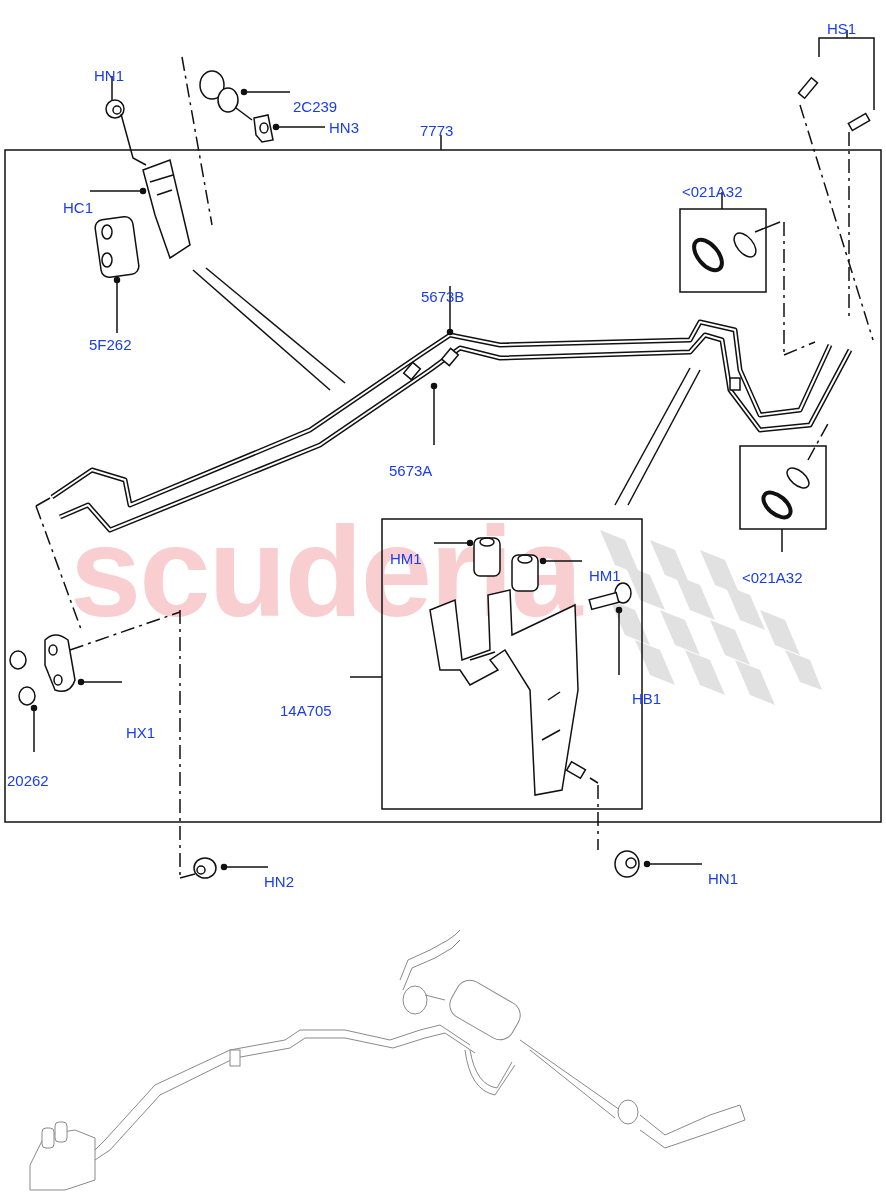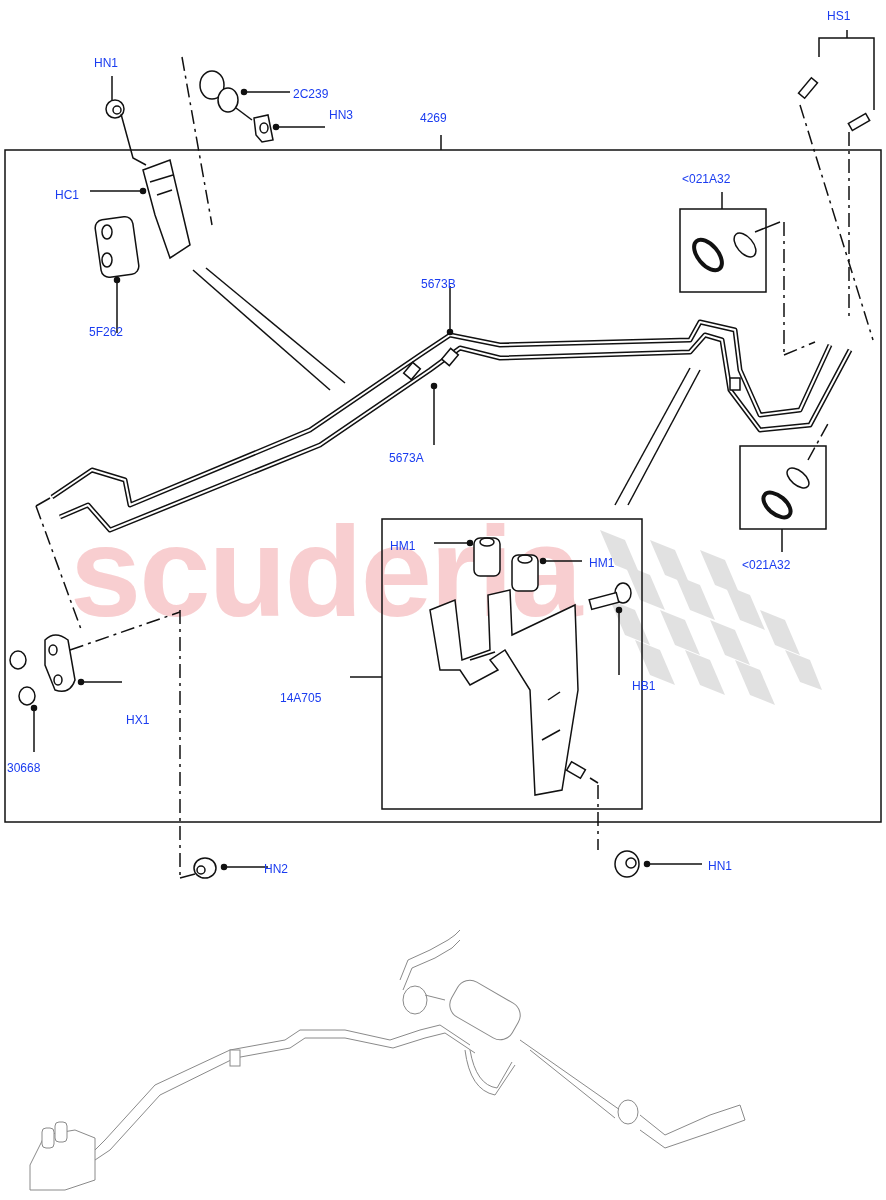--- a/index.html
+++ b/index.html
@@ -1,18 +1,18 @@
 <!DOCTYPE html>
 <html><head>
   <meta charset="utf-8">
   <style>
     html, body { margin: 0; padding: 0; background: #ffffff; }
     body { width: 886px; height: 1200px; position: relative; overflow: hidden; font-family: "Liberation Sans", sans-serif; }
     #diagram { position: absolute; left: 0; top: 0; width: 886px; height: 1200px; }
-    .callout { position: absolute; font-family: "Liberation Sans", sans-serif; font-size: 12px; color: #1a3cf0; line-height: 1; white-space: nowrap; }
+    .callout { position: absolute; font-family: "Liberation Sans", sans-serif; font-size: 15px; color: #1a3cf0; line-height: 1; white-space: nowrap; margin-top: 11px; }
     .wm-main { position: absolute; left: 70px; top: 508px; font-family: "Liberation Sans", sans-serif; font-weight: bold; font-size: 128px; color: #f7c6c8; letter-spacing: -2px; line-height: 1; opacity: 0.85; }
     .wm-sub { position: absolute; left: 80px; top: 645px; font-family: "Liberation Sans", sans-serif; font-weight: bold; font-size: 38px; color: #e2e2e2; letter-spacing: 74px; line-height: 1; }
   </style>
 </head>
 <body>
 
 <div id="diagram">
 
   <div class="wm-main">scuderia</div>
 
@@ -207,29 +207,29 @@
       <ellipse cx="628" cy="1112" rx="10" ry="12" fill="#fff"></ellipse>
       <path d="M640,1115 L665,1135 L710,1115 L740,1105 L745,1120 L712,1132 L665,1148 L640,1130"></path>
       <path d="M465,1050 Q470,1090 495,1095 L515,1065"></path>
       <path d="M470,1050 Q476,1085 497,1088 L512,1062"></path>
     </g>
   </svg>
 
   <div class="callout" style="left:94px;top:57px">HN1</div>
   <div class="callout" style="left:293px;top:88px">2C239</div>
   <div class="callout" style="left:329px;top:109px">HN3</div>
-  <div class="callout" style="left:420px;top:112px">4269</div>
-  <div class="callout" style="left:55px;top:189px">HC1</div>
+  <div class="callout" style="left:420px;top:112px">7773</div>
+  <div class="callout" style="left:63px;top:189px">HC1</div>
   <div class="callout" style="left:89px;top:326px">5F262</div>
   <div class="callout" style="left:421px;top:278px">5673B</div>
   <div class="callout" style="left:389px;top:452px">5673A</div>
   <div class="callout" style="left:827px;top:10px">HS1</div>
   <div class="callout" style="left:682px;top:173px">&lt;021A32</div>
   <div class="callout" style="left:742px;top:559px">&lt;021A32</div>
   <div class="callout" style="left:126px;top:714px">HX1</div>
-  <div class="callout" style="left:7px;top:762px">30668</div>
+  <div class="callout" style="left:7px;top:762px">20262</div>
   <div class="callout" style="left:280px;top:692px">14A705</div>
   <div class="callout" style="left:390px;top:540px">HM1</div>
   <div class="callout" style="left:589px;top:557px">HM1</div>
   <div class="callout" style="left:632px;top:680px">HB1</div>
   <div class="callout" style="left:264px;top:863px">HN2</div>
   <div class="callout" style="left:708px;top:860px">HN1</div>
 </div>
 
 </body></html>

